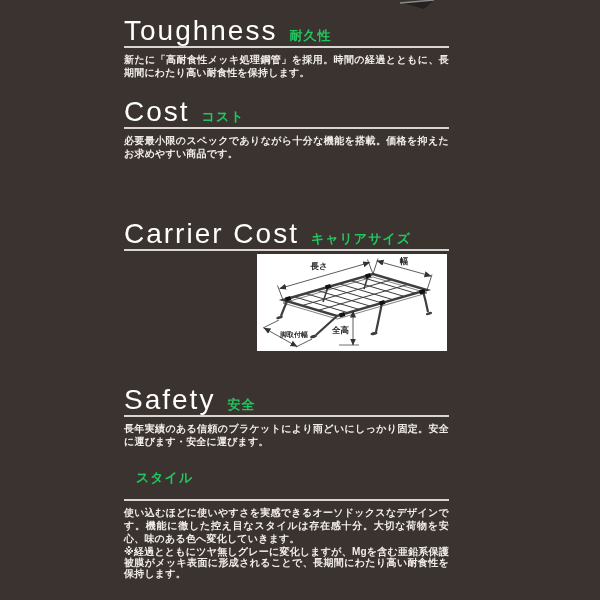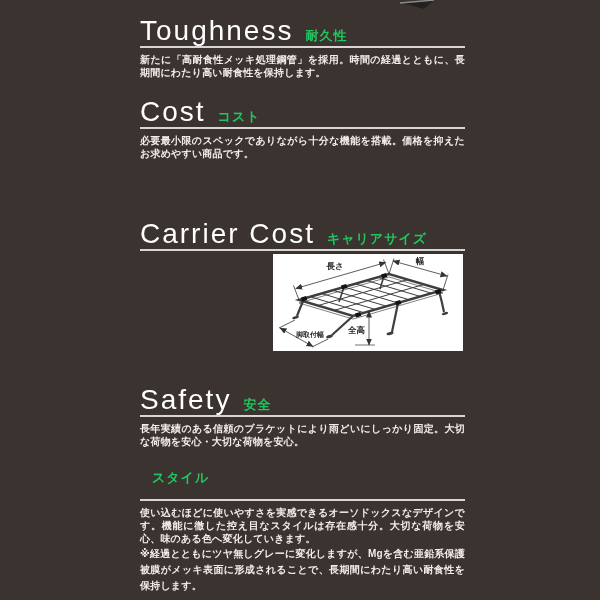--- a/index.html
+++ b/index.html
@@ -1,40 +1,40 @@
 <!DOCTYPE html>
 <html><head>
 <meta charset="utf-8">
 <style>
   html,body{margin:0;padding:0;background:#3a332f;}
   .canvas{
     position:relative;width:600px;height:600px;overflow:hidden;
     background:#3a332f;font-family:"Liberation Sans","DejaVu Sans",sans-serif;
   }
   .fragment{position:absolute;left:399px;top:0;}
-  .sec{position:absolute;left:140px;width:325px;}
+  .sec{position:absolute;left:124px;width:325px;}
   .sec-head{
     display:flex;align-items:baseline;height:30px;
     border-bottom:2px solid #d8d5d2;
   }
   .sec-title-en{
     color:#ffffff;font-size:28px;line-height:30px;letter-spacing:2px;
     font-weight:normal;white-space:nowrap;
   }
   .sec-title-ja{
     color:#22c55e;font-size:13px;font-weight:bold;margin-left:12px;
     letter-spacing:1px;white-space:nowrap;
   }
   .sec-body{
     margin:5px 0 0 0;color:#f1ede9;font-size:10px;font-weight:bold;
     line-height:13px;letter-spacing:0.2px;text-align:justify;
   }
   .sec-note{
     margin:1px 0 0 0;color:#f1ede9;font-size:10px;font-weight:bold;
-    line-height:16px;letter-spacing:0.2px;text-align:justify;
+    line-height:11px;letter-spacing:0.2px;text-align:justify;
   }
   .diagram{
     margin:3px 0 0 133px;width:190px;height:97px;background:#ffffff;
     display:block;
   }
   .diagram text{
     font-family:"Liberation Sans","DejaVu Sans",sans-serif;
     font-weight:bold;fill:#2a2a2a;
   }
 </style>
@@ -136,21 +136,21 @@
       <text x="92" y="79" font-size="8.5" text-anchor="end">全高</text>
       <text x="37" y="83" font-size="7" text-anchor="middle">脚取付幅</text>
     </svg>
   </section>
 
   <section class="sec" style="top:385px">
     <div class="sec-head">
       <span class="sec-title-en">Safety</span>
       <span class="sec-title-ja">安全</span>
     </div>
-    <p class="sec-body">長年実績のある信頼のブラケットにより雨どいにしっかり固定。大切な荷物を安心・大切な荷物を安心。</p>
+    <p class="sec-body">長年実績のある信頼のブラケットにより雨どいにしっかり固定。安全に運びます・安全に運びます。</p>
   </section>
 
   <section class="sec" style="top:469px">
     <div class="sec-head">
       <span class="sec-title-ja">スタイル</span>
     </div>
     <p class="sec-body">使い込むほどに使いやすさを実感できるオーソドックスなデザインです。機能に徹した控え目なスタイルは存在感十分。大切な荷物を安心、味のある色へ変化していきます。</p>
     <p class="sec-note">※経過とともにツヤ無しグレーに変化しますが、Mgを含む亜鉛系保護被膜がメッキ表面に形成されることで、長期間にわたり高い耐食性を保持します。</p>
   </section>
 

